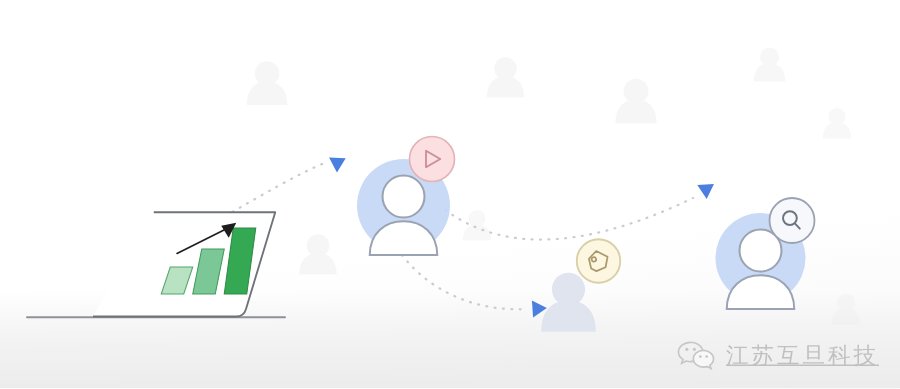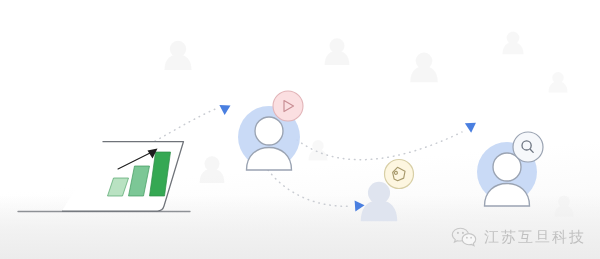--- a/index.html
+++ b/index.html
@@ -44,20 +44,21 @@
     gap: 7px;
     opacity: 0.55;
   }
   #watermark .wm-text {
     font-size: 15px;
     letter-spacing: 2px;
     color: #9a9a9a;
     font-family: "DejaVu Sans", sans-serif;
     line-height: 1;
     white-space: nowrap;
+    text-decoration: underline;
   }
   .wm-icon { display: block; }
 </style>
 </head>
 <body>
 
 <div id="stage">
 
   <svg class="layer" id="bg-crowd" viewBox="0 0 600 259" aria-hidden="true">
     <defs>

